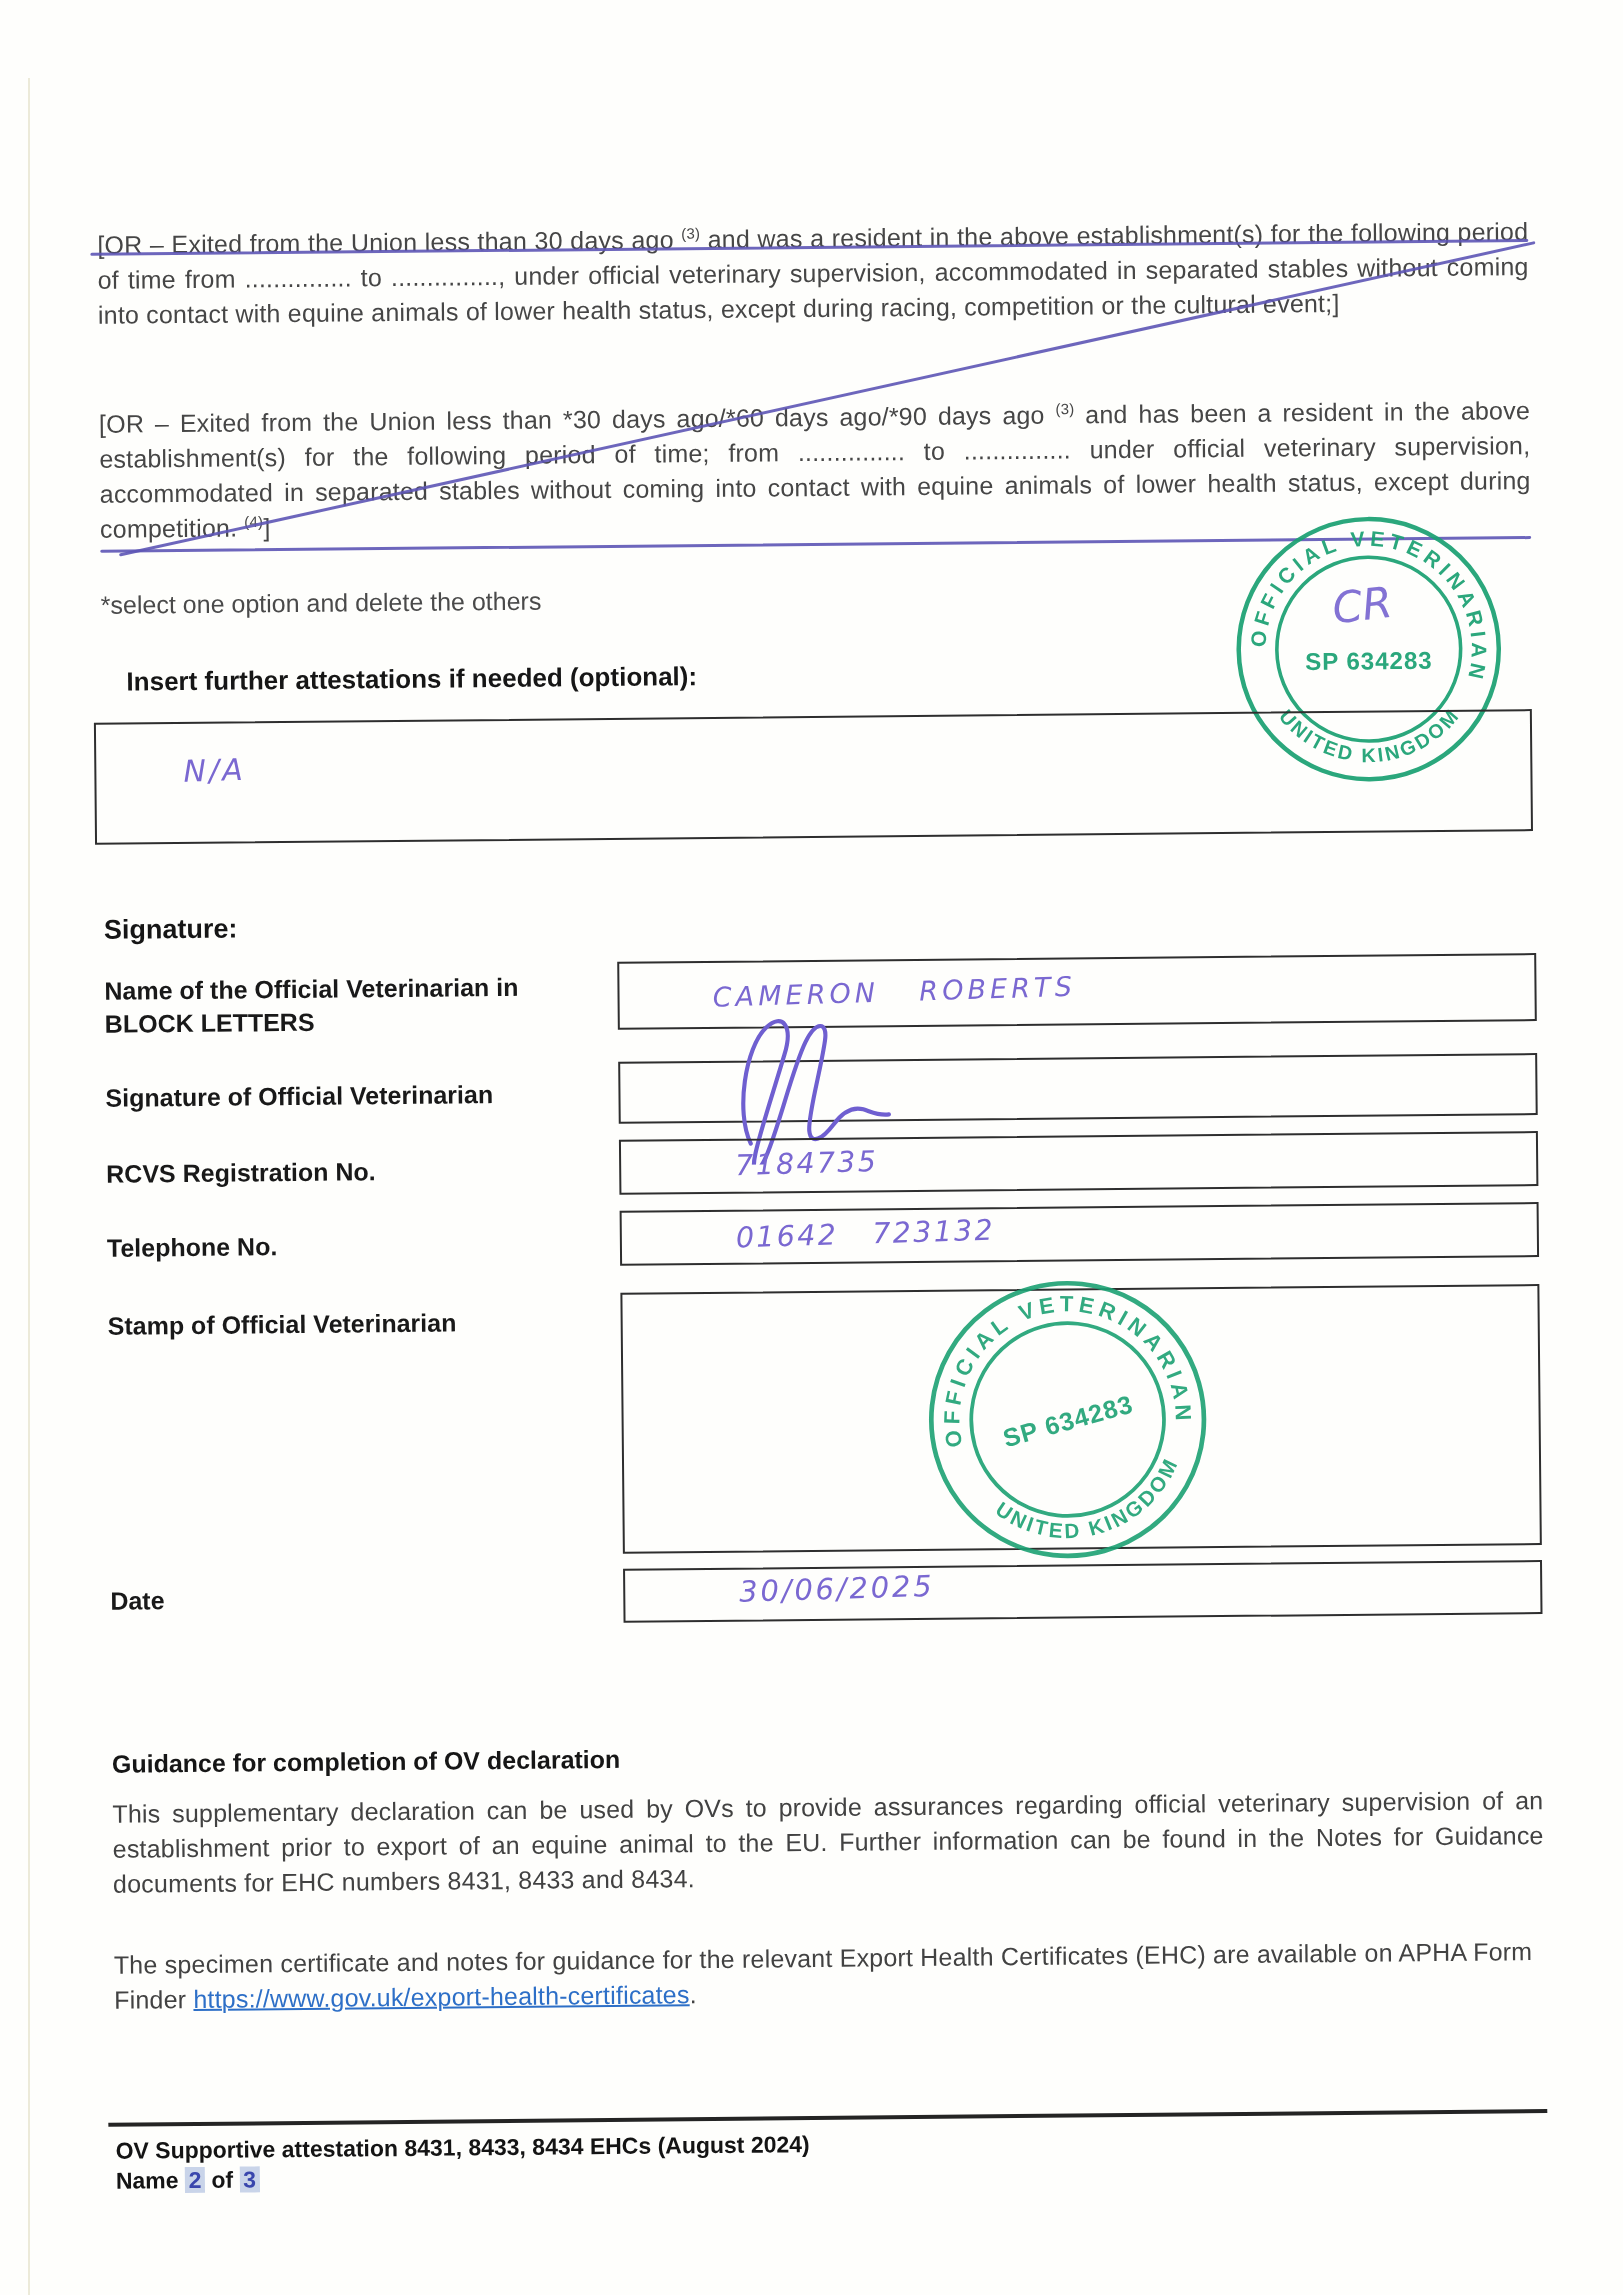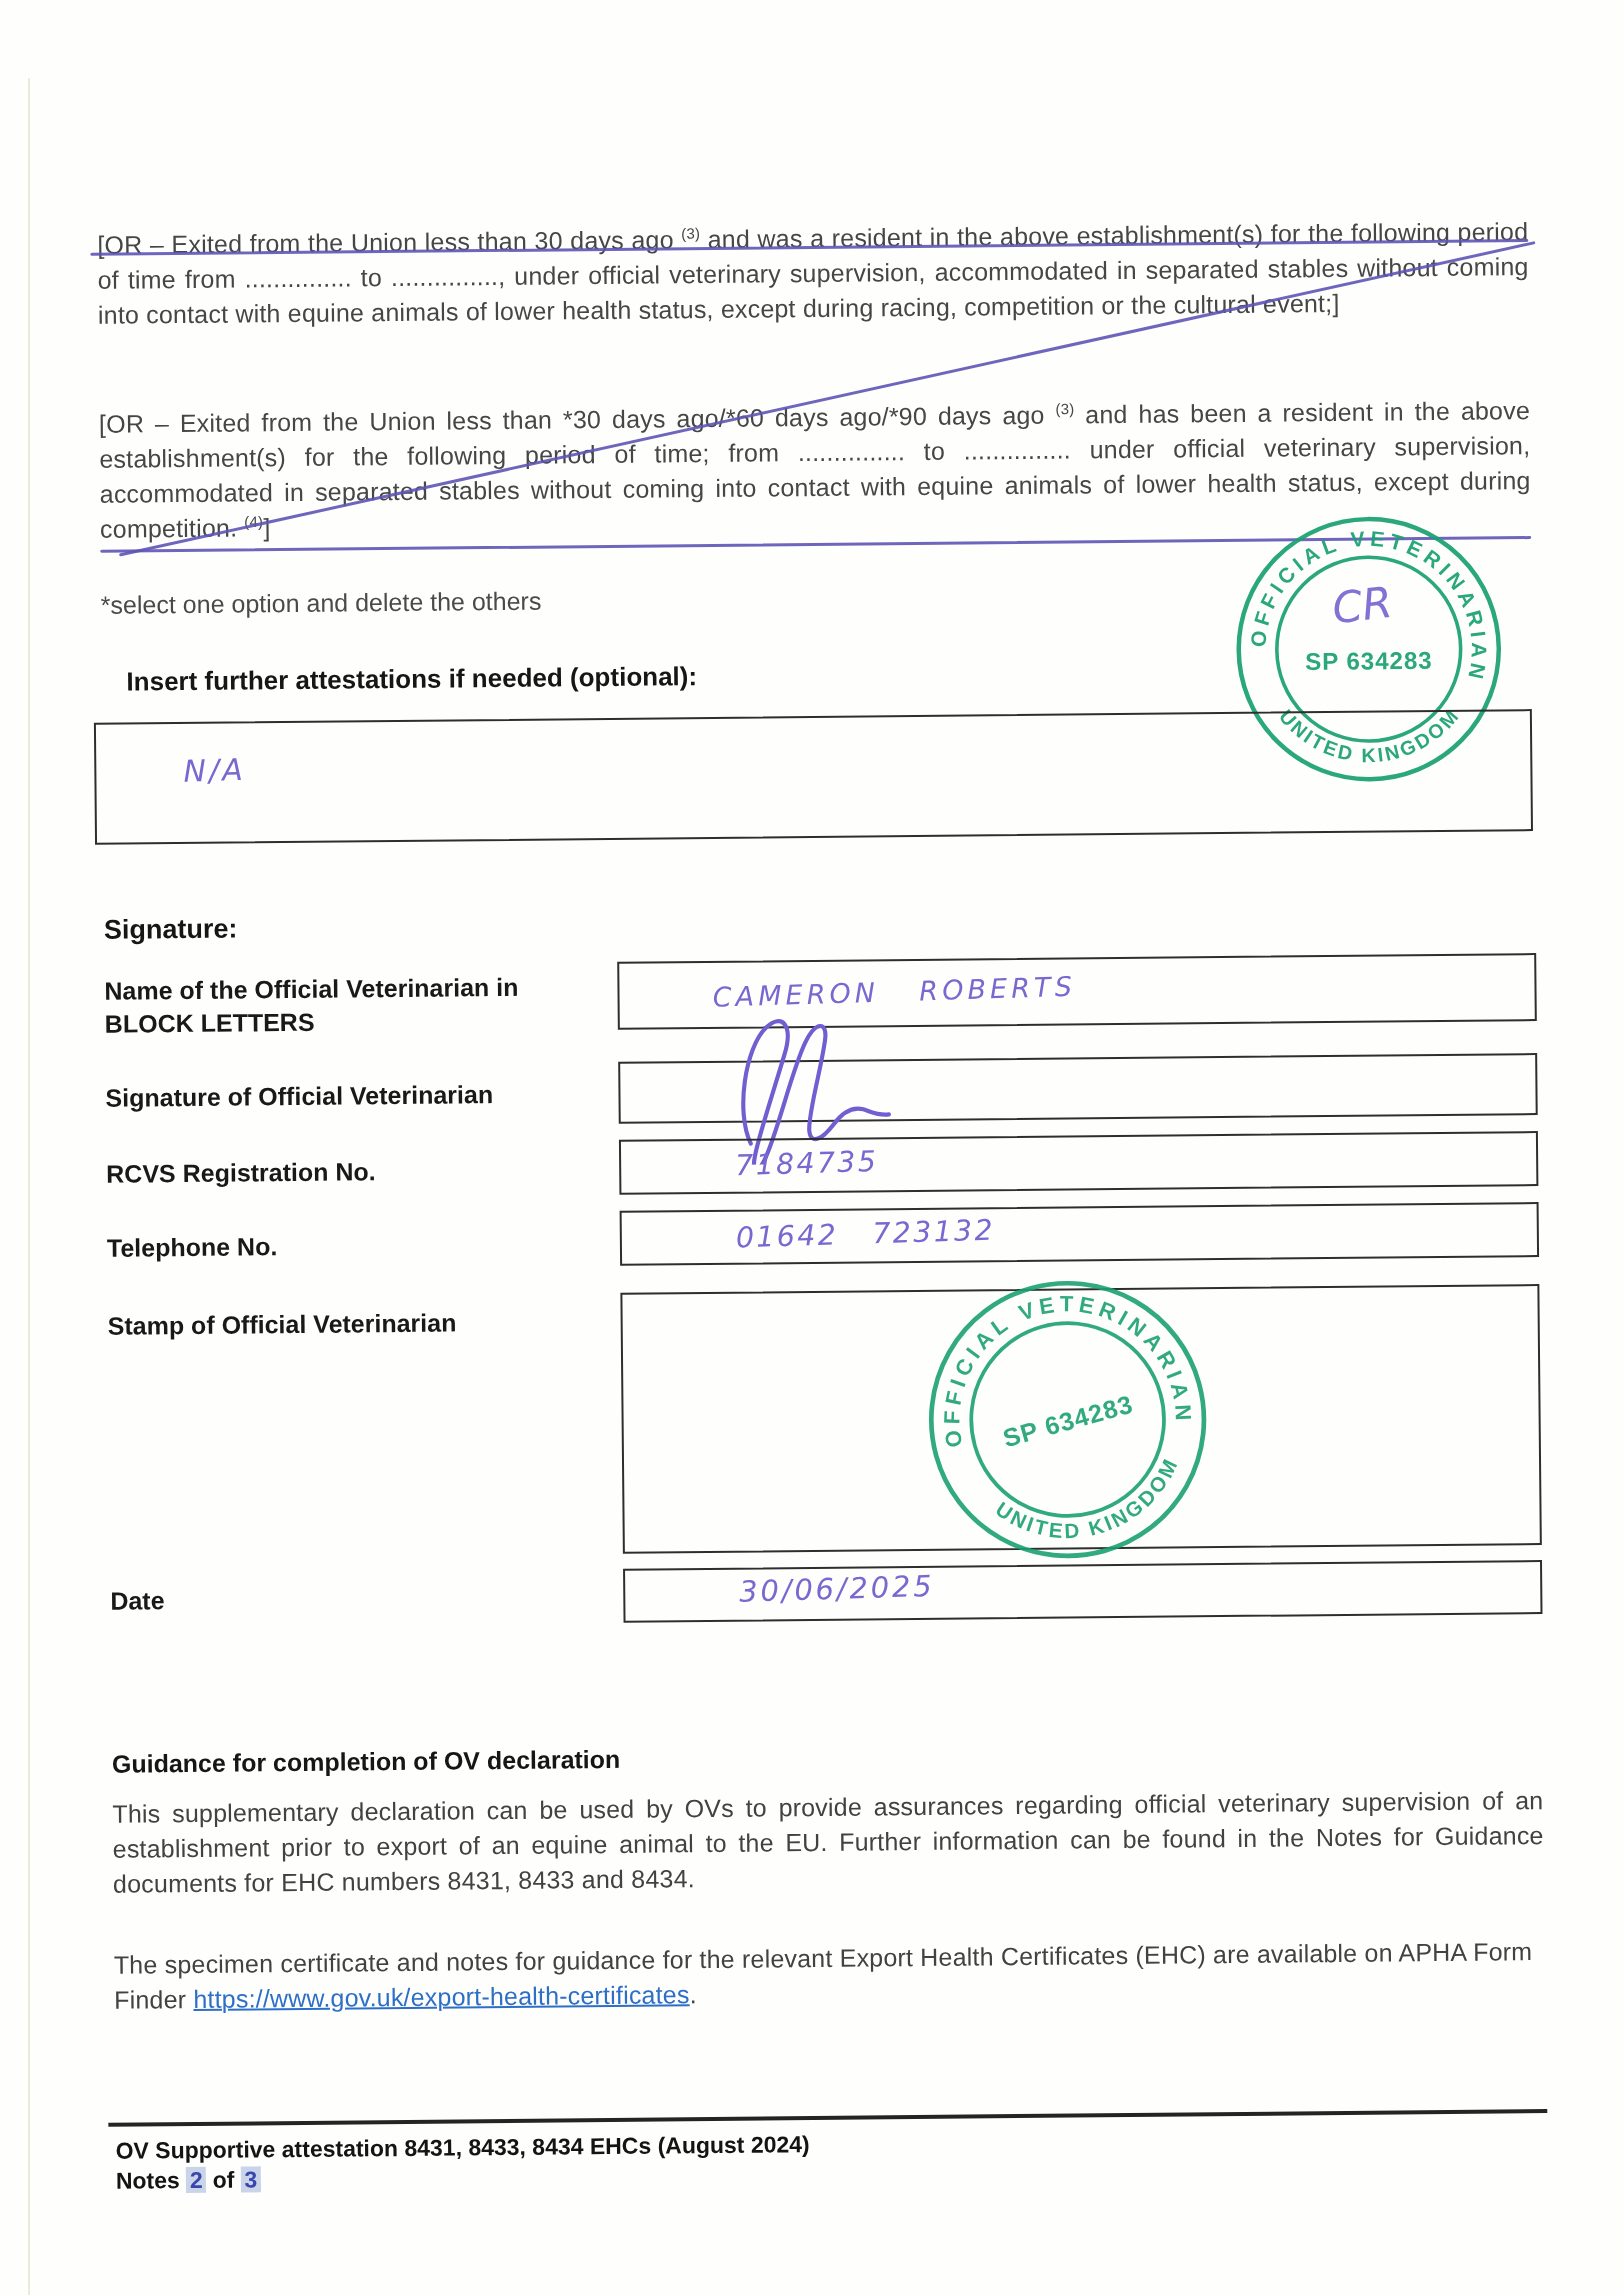--- a/index.html
+++ b/index.html
@@ -118,18 +118,18 @@
 
     <div class="h-bold" style="left:106px;top:1743px;font-size:25px;">Guidance for completion of OV declaration</div>
     <div class="para" style="top:1790px;color:#424242;">This supplementary declaration can be used by OVs to provide assurances regarding official veterinary supervision of an establishment prior to export of an equine animal to the EU. Further information can be found in the Notes for Guidance documents for EHC numbers 8431, 8433 and 8434.</div>
     <div class="para" style="top:1941px;color:#424242;text-align:left;">
       <span>The specimen certificate and notes for guidance for the relevant Export Health Certificates (EHC) are available on APHA Form Finder </span><span class="link">https://www.gov.uk/export-health-certificates</span><span>.</span>
     </div>
 
     <div class="rule" style="top:2116px;"></div>
     <div class="footer-text" style="top:2131px;">OV Supportive attestation 8431, 8433, 8434 EHCs (August 2024)</div>
     <div class="footer-text" style="top:2161px;">
-      <span>Notes </span><span class="pgnum">2</span><span> of </span><span class="pgnum">3</span>
+      <span>Name </span><span class="pgnum">2</span><span> of </span><span class="pgnum">3</span>
     </div>
 
   </div>
 </div>
 
 
 </body></html>

